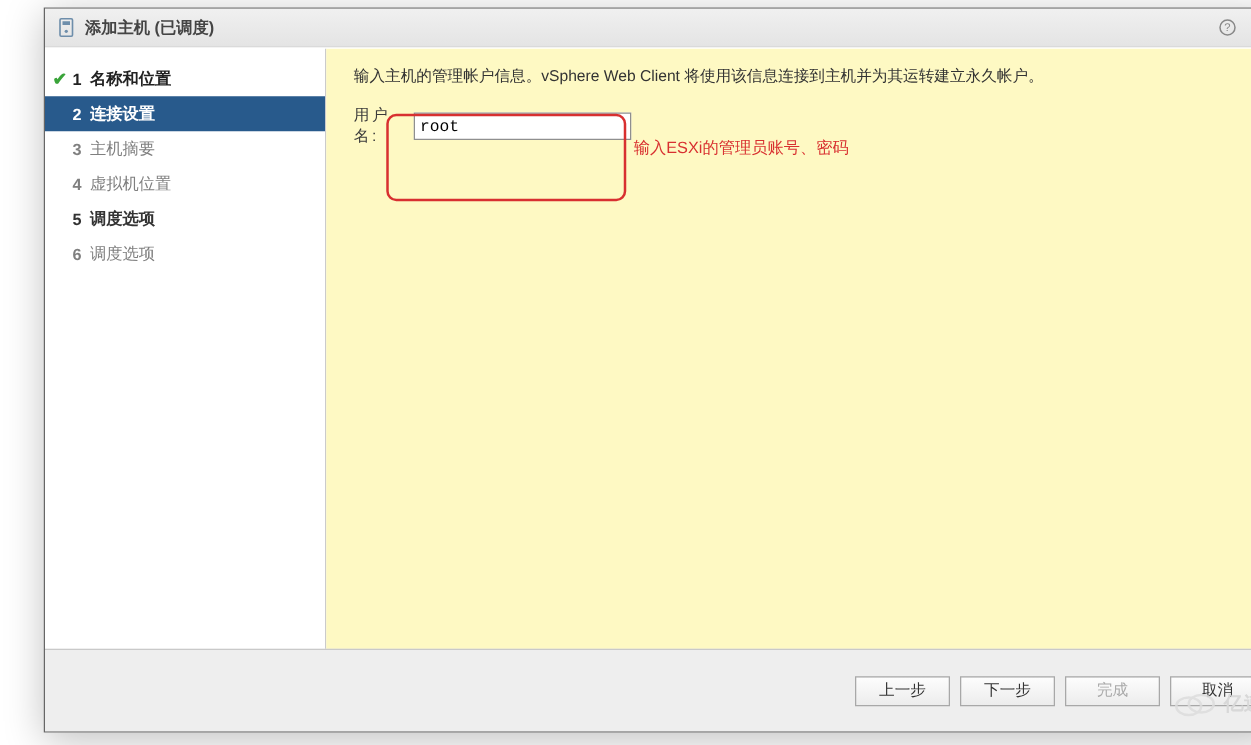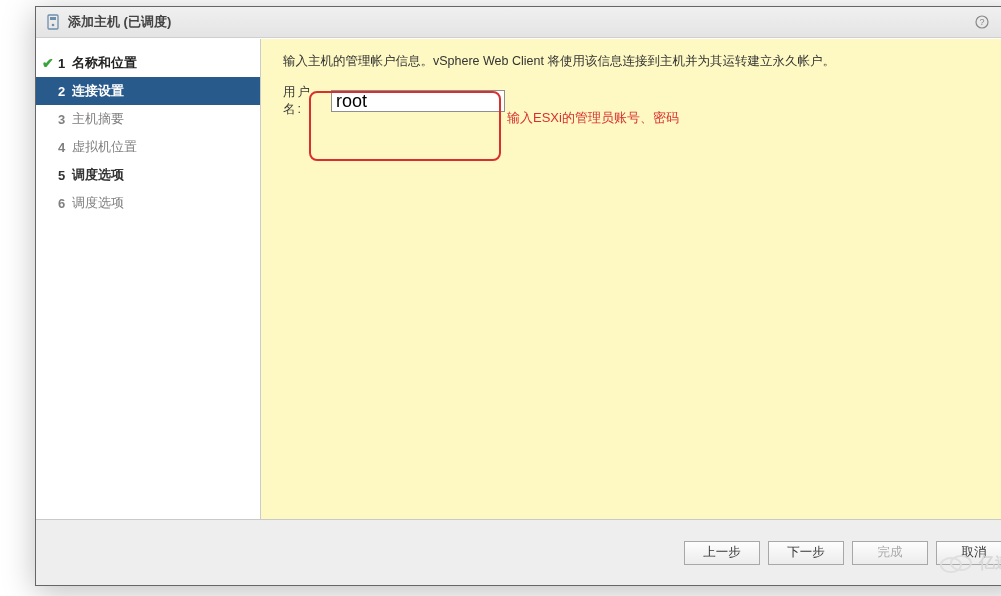--- a/index.html
+++ b/index.html
@@ -74,21 +74,21 @@
   .step.upcoming-strong{font-weight:bold;color:#333;}
   
   .main{
     flex:1;position:relative;padding:14px 22px;background:#fef9c3;
   }
   .intro{font-size:12.5px;color:#333;}
   .form-row{display:flex;align-items:center;margin-top:14px;font-size:12.5px;}
   .form-row .label{width:48px;text-align:left;letter-spacing:2px;}
   .form-row input{
     width:164px;height:18px;border:1px solid #8f8f8f;padding:1px 4px;
-    font-family:Liberation Sans, sans-serif;font-size:18px;
+    font-family:Liberation Mono, monospace;font-size:13px;
   }
   .form-row input[type=password]{letter-spacing:2px;}
   .callout{
     position:absolute;left:48px;top:52px;width:188px;height:66px;
     border:2px solid var(--red-callout);border-radius:8px;pointer-events:none;
   }
   .callout-note{
     position:absolute;left:246px;top:70px;color:var(--red-callout);
     font-size:13px;
   }

